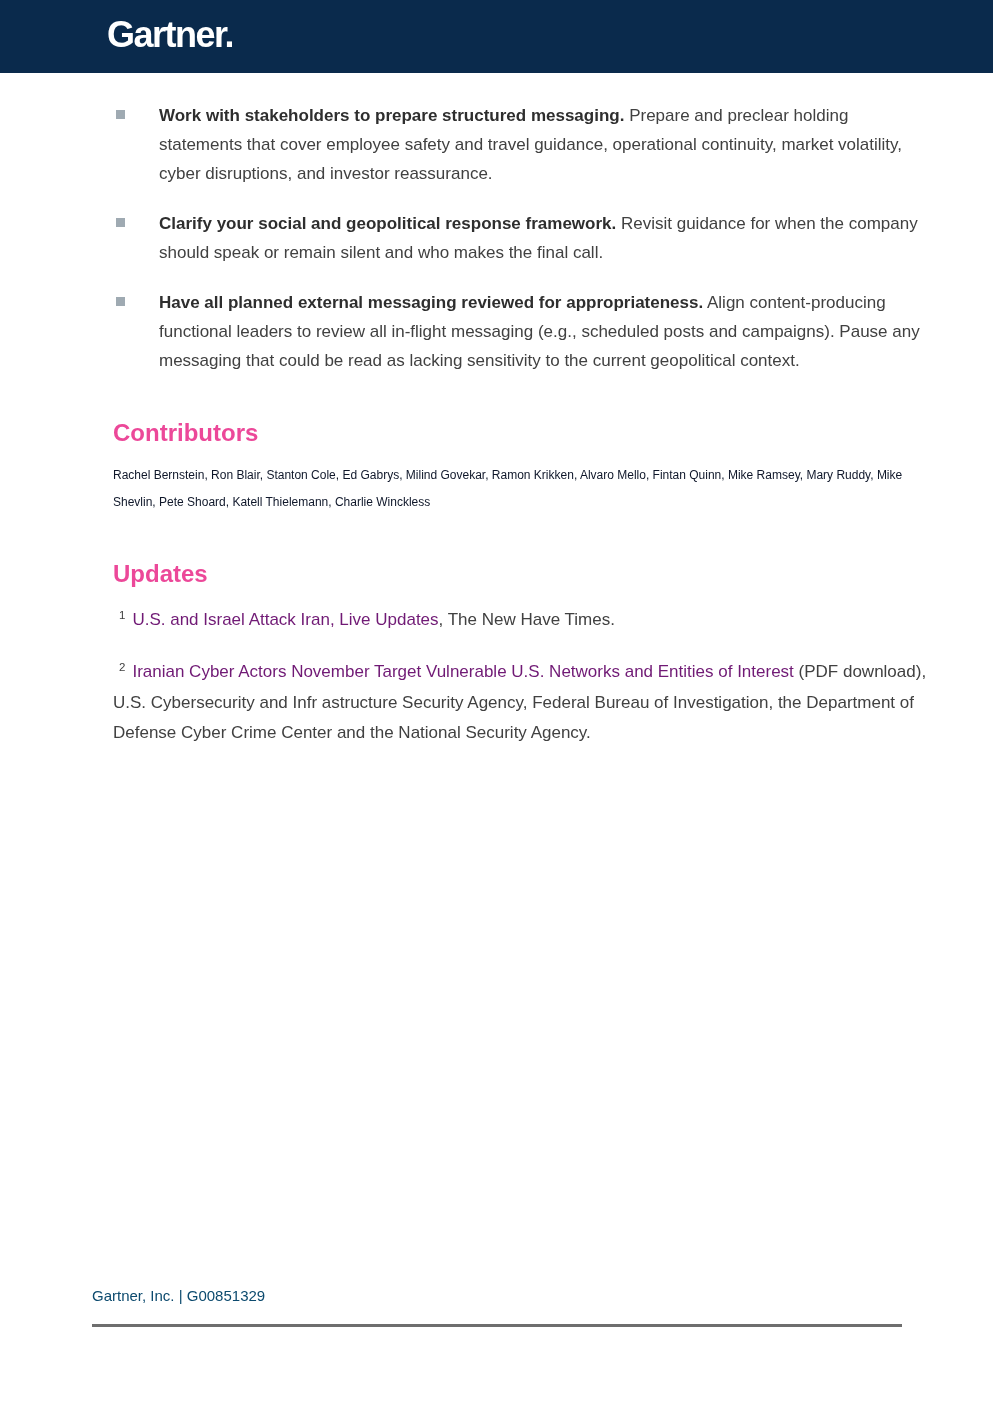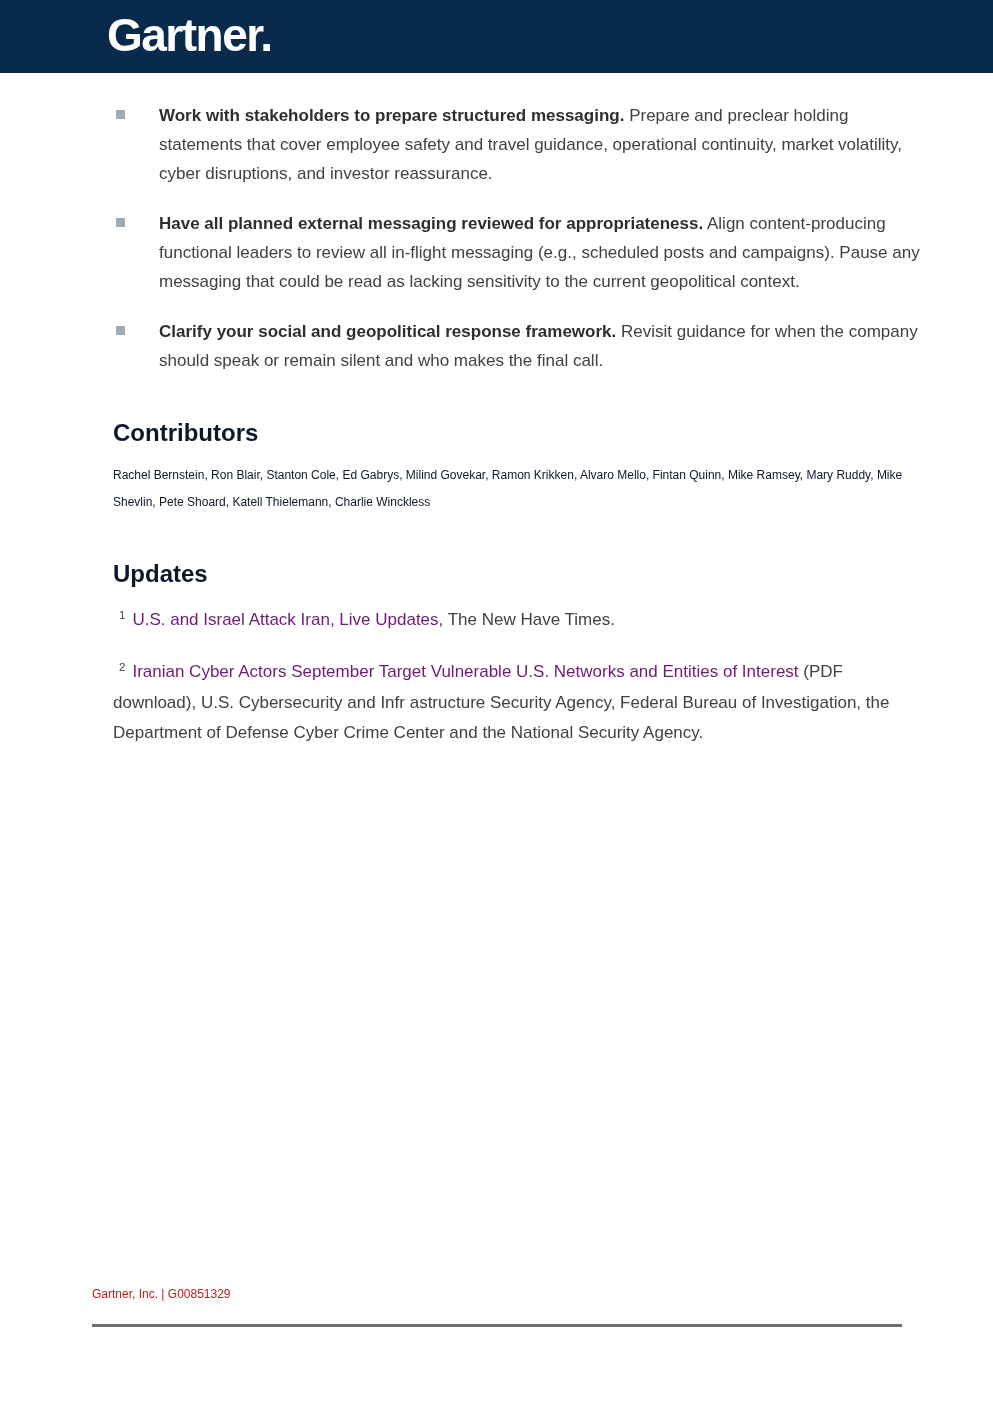--- a/index.html
+++ b/index.html
@@ -19,21 +19,21 @@
   .header {
     height: 73px;
     background: #0a2a4c;
     display: flex;
     align-items: center;
   }
   .logo {
     margin-left: 107px;
     margin-top: -4px;
     color: #ffffff;
-    font-size: 46px;
+    font-size: 36px;
     font-weight: 700;
     letter-spacing: -1.5px;
   }
   
   .content {
     margin-left: 113px;
     margin-right: 64px;
   }
   
   ul.bullets {
@@ -53,21 +53,21 @@
     left: 3px;
     top: 9px;
     width: 9px;
     height: 9px;
     background: #9faab2;
   }
   ul.bullets li b { color: #2e2e2e; font-weight: 700; }
   
   h2.section-heading {
     margin-top: 44px;
-    color: #0f172a;
+    color: #ec4899;
     font-size: 24px;
     line-height: 28px;
     font-weight: 700;
   }
   
   .names {
     margin-top: 15px;
     font-size: 12px;
     line-height: 27px;
     color: #0f172a;
@@ -92,22 +92,22 @@
     color: #701a75;
     text-decoration: none;
     cursor: pointer;
   }
   .footnote.second { margin-top: 21px; }
   
   .footer-text {
     position: absolute;
     left: 92px;
     top: 1287px;
-    font-size: 12px;
-    color: #b91c1c;
+    font-size: 15px;
+    color: #0c4a6e;
   }
   .footer-rule {
     position: absolute;
     left: 92px;
     top: 1324px;
     width: 810px;
     height: 3px;
     background: #6e6e6e;
   }
 </style>
@@ -122,39 +122,39 @@
 
   <div class="content">
 
     <ul class="bullets">
       <li>
         <span class="marker"></span>
         <b>Work with stakeholders to prepare structured messaging.</b><span> Prepare and preclear holding statements that cover employee safety and travel guidance, operational continuity, market volatility, cyber disruptions, and investor reassurance.</span>
       </li>
       <li>
         <span class="marker"></span>
-        <b>Have all planned external messaging reviewed for appropriateness.</b><span> Align content-producing functional leaders to review all in-flight messaging (e.g., scheduled posts and campaigns). Pause any messaging that could be read as lacking sensitivity to the current geopolitical context.</span>
+        <b>Clarify your social and geopolitical response framework.</b><span> Revisit guidance for when the company should speak or remain silent and who makes the final call.</span>
       </li>
       <li>
         <span class="marker"></span>
-        <b>Clarify your social and geopolitical response framework.</b><span> Revisit guidance for when the company should speak or remain silent and who makes the final call.</span>
+        <b>Have all planned external messaging reviewed for appropriateness.</b><span> Align content-producing functional leaders to review all in-flight messaging (e.g., scheduled posts and campaigns). Pause any messaging that could be read as lacking sensitivity to the current geopolitical context.</span>
       </li>
     </ul>
 
     <h2 class="section-heading">Contributors</h2>
     <p class="names">Rachel Bernstein, Ron Blair, Stanton Cole, Ed Gabrys, Milind Govekar, Ramon Krikken, Alvaro Mello, Fintan Quinn, Mike Ramsey, Mary Ruddy, Mike Shevlin, Pete Shoard, Katell Thielemann, Charlie Winckless</p>
 
     <h2 class="section-heading">Updates</h2>
 
     <p class="footnote">
       <sup>1</sup><a>U.S. and Israel Attack Iran, Live Updates</a><span>, The New Have Times.</span>
     </p>
 
     <p class="footnote second">
-      <sup>2</sup><a>Iranian Cyber Actors September Target Vulnerable U.S. Networks and Entities of Interest</a><span> (PDF download), U.S. Cybersecurity and Infr astructure Security Agency, Federal Bureau of Investigation, the Department of Defense Cyber Crime Center and the National Security Agency.</span>
+      <sup>2</sup><a>Iranian Cyber Actors November Target Vulnerable U.S. Networks and Entities of Interest</a><span> (PDF download), U.S. Cybersecurity and Infr astructure Security Agency, Federal Bureau of Investigation, the Department of Defense Cyber Crime Center and the National Security Agency.</span>
     </p>
 
   </div>
 
   <div class="footer-text">Gartner, Inc. | G00851329</div>
   <div class="footer-rule"></div>
 
 </div>
 
 </body></html>

